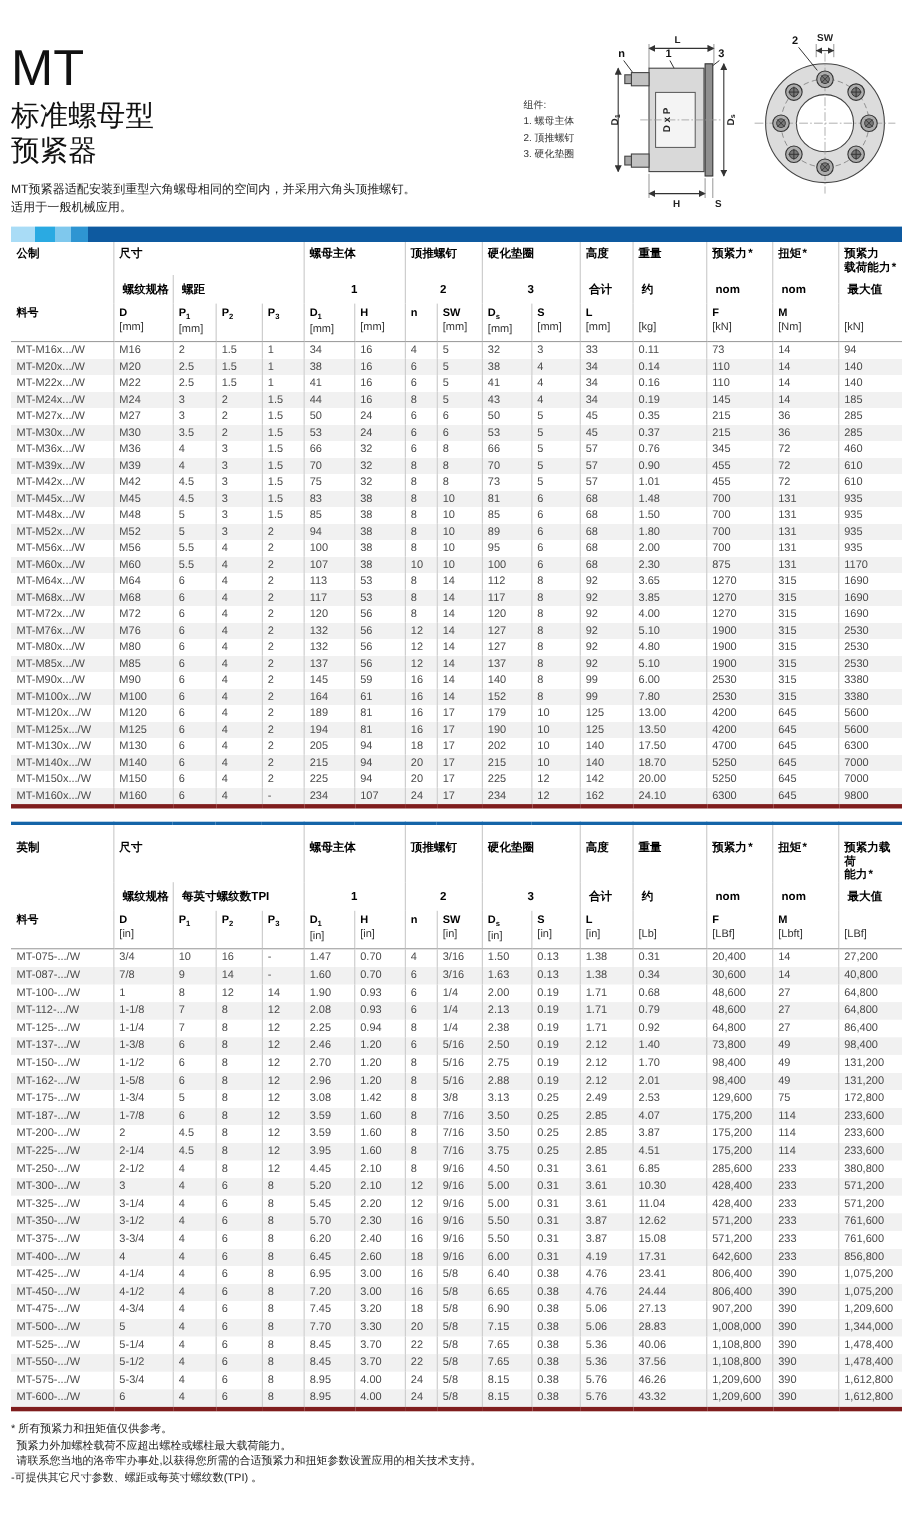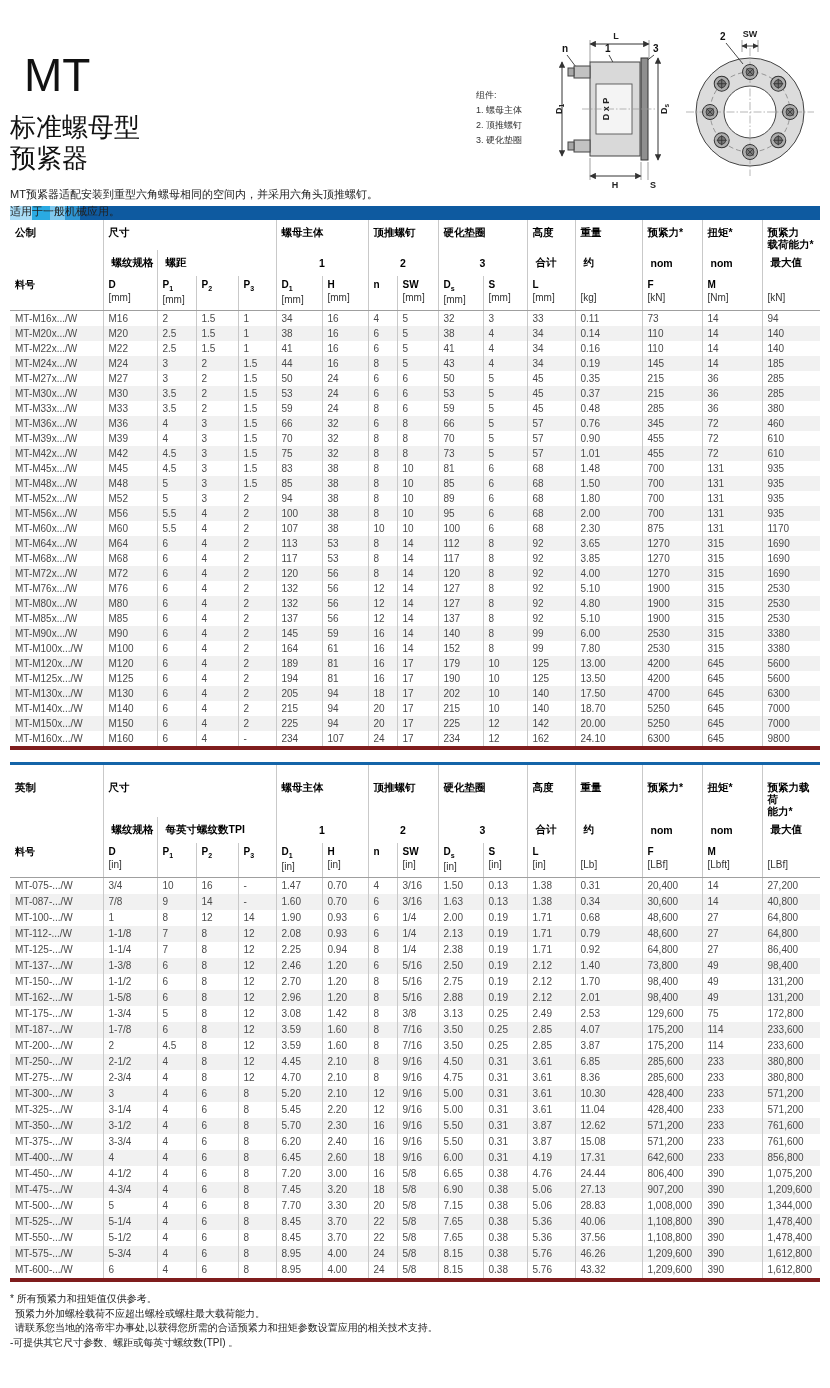--- a/index.html
+++ b/index.html
@@ -2,21 +2,21 @@
 <html><head>
 <meta charset="utf-8">
 <style>
   html,body { margin:0; padding:0; background:#ffffff; }
   body { width:830px; font-family:"Liberation Sans","DejaVu Sans",sans-serif; color:#1a1a1a; }
   .page { position:relative; width:830px; height:1388px; overflow:hidden; background:#fff; }
 
   
   .header { position:relative; height:206px; }
   .title-block { position:absolute; left:10px; top:38px; }
-  .main-title { font-size:46px; font-weight:400; margin:14px; line-height:1.0; color:#111; }
+  .main-title { font-size:46px; font-weight:400; margin:0; line-height:1.0; color:#111; }
   .subtitle { font-size:26px; line-height:1.18; margin-top:6px; color:#111; }
   .desc { font-size:11px; line-height:1.5; margin-top:13px; color:#222; }
 
   .diagram { position:absolute; right:4px; top:26px; width:352px; height:172px; }
   .legend { position:absolute; left:2px; top:62px; font-size:9px; line-height:1.65; color:#333; }
   .diagram svg { position:absolute; right:0; top:0; }
   .dimtxt { font-size:9px; font-weight:bold; fill:#222; }
   .callout { font-size:10px; font-weight:bold; fill:#111; }
 
   
@@ -28,21 +28,21 @@
       #2e95d2 55px,#2e95d2 70px,
       #0e5aa0 70px,#0e5aa0 100%); }
 
   
   .tbl { margin:0 10px; }
   .tbl table { border-collapse:collapse; table-layout:fixed; width:810px; }
   .tbl th, .tbl td { border-left:1px solid #c9c9c9; padding:0 2px 0 5px; text-align:left;
        overflow:hidden; white-space:nowrap; }
   .tbl th:first-child, .tbl td:first-child { border-left:none; }
   tr.grp th { font-weight:bold; font-size:10.5px; vertical-align:top; padding-top:6px; height:19px;
-       white-space:pre-line; line-height:1.15; color:#000; }
+       white-space:pre-line; line-height:1.15; color:#000;font-family:Liberation Mono, monospace; }
   tr.sub th { font-weight:bold; font-size:10.5px; height:26px; vertical-align:middle; padding-left:8px; color:#000; }
   tr.sub th.c { text-align:center; padding-left:2px; }
   tr.cols th { height:31px; vertical-align:top; padding-top:3px; font-size:10px; line-height:1.25;
        font-weight:bold; color:#000; border-bottom:1px solid #9f9f9f; }
   tr.cols .cu { font-weight:normal; color:#333; }
   .sb { font-size:7px; vertical-align:sub; }
   .tbl tbody td { font-size:10px; height:15px; line-height:15px; color:#4a4a4a; }
   .tbl tbody tr:nth-child(even) { background:#f1f1f1; }
   .tbl tbody tr:last-child td { border-bottom:4px solid #7f1d1d; }
 
@@ -381,38 +381,20 @@
             <td>6</td>
             <td>53</td>
             <td>5</td>
             <td>45</td>
             <td>0.37</td>
             <td>215</td>
             <td>36</td>
             <td>285</td>
           </tr>
           <tr>
-            <td>MT-M33x.../W</td>
-            <td>M33</td>
-            <td>3.5</td>
-            <td>2</td>
-            <td>1.5</td>
-            <td>59</td>
-            <td>24</td>
-            <td>8</td>
-            <td>6</td>
-            <td>59</td>
-            <td>5</td>
-            <td>45</td>
-            <td>0.48</td>
-            <td>285</td>
-            <td>36</td>
-            <td>380</td>
-          </tr>
-          <tr>
             <td>MT-M36x.../W</td>
             <td>M36</td>
             <td>4</td>
             <td>3</td>
             <td>1.5</td>
             <td>66</td>
             <td>32</td>
             <td>6</td>
             <td>8</td>
             <td>66</td>
@@ -1112,51 +1094,51 @@
             <td>7/16</td>
             <td>3.50</td>
             <td>0.25</td>
             <td>2.85</td>
             <td>3.87</td>
             <td>175,200</td>
             <td>114</td>
             <td>233,600</td>
           </tr>
           <tr>
+            <td>MT-225-.../W</td>
+            <td>2-1/4</td>
+            <td>4.5</td>
+            <td>8</td>
+            <td>12</td>
+            <td>3.95</td>
+            <td>1.60</td>
+            <td>8</td>
+            <td>7/16</td>
+            <td>3.75</td>
+            <td>0.25</td>
+            <td>2.85</td>
+            <td>4.51</td>
+            <td>175,200</td>
+            <td>114</td>
+            <td>233,600</td>
+          </tr>
+          <tr>
             <td>MT-250-.../W</td>
             <td>2-1/2</td>
             <td>4</td>
             <td>8</td>
             <td>12</td>
             <td>4.45</td>
             <td>2.10</td>
             <td>8</td>
             <td>9/16</td>
             <td>4.50</td>
             <td>0.31</td>
             <td>3.61</td>
             <td>6.85</td>
-            <td>285,600</td>
-            <td>233</td>
-            <td>380,800</td>
-          </tr>
-          <tr>
-            <td>MT-275-.../W</td>
-            <td>2-3/4</td>
-            <td>4</td>
-            <td>8</td>
-            <td>12</td>
-            <td>4.70</td>
-            <td>2.10</td>
-            <td>8</td>
-            <td>9/16</td>
-            <td>4.75</td>
-            <td>0.31</td>
-            <td>3.61</td>
-            <td>8.36</td>
             <td>285,600</td>
             <td>233</td>
             <td>380,800</td>
           </tr>
           <tr>
             <td>MT-300-.../W</td>
             <td>3</td>
             <td>4</td>
             <td>6</td>
             <td>8</td>
@@ -1238,20 +1220,38 @@
             <td>9/16</td>
             <td>6.00</td>
             <td>0.31</td>
             <td>4.19</td>
             <td>17.31</td>
             <td>642,600</td>
             <td>233</td>
             <td>856,800</td>
           </tr>
           <tr>
+            <td>MT-425-.../W</td>
+            <td>4-1/4</td>
+            <td>4</td>
+            <td>6</td>
+            <td>8</td>
+            <td>6.95</td>
+            <td>3.00</td>
+            <td>16</td>
+            <td>5/8</td>
+            <td>6.40</td>
+            <td>0.38</td>
+            <td>4.76</td>
+            <td>23.41</td>
+            <td>806,400</td>
+            <td>390</td>
+            <td>1,075,200</td>
+          </tr>
+          <tr>
             <td>MT-450-.../W</td>
             <td>4-1/2</td>
             <td>4</td>
             <td>6</td>
             <td>8</td>
             <td>7.20</td>
             <td>3.00</td>
             <td>16</td>
             <td>5/8</td>
             <td>6.65</td>

